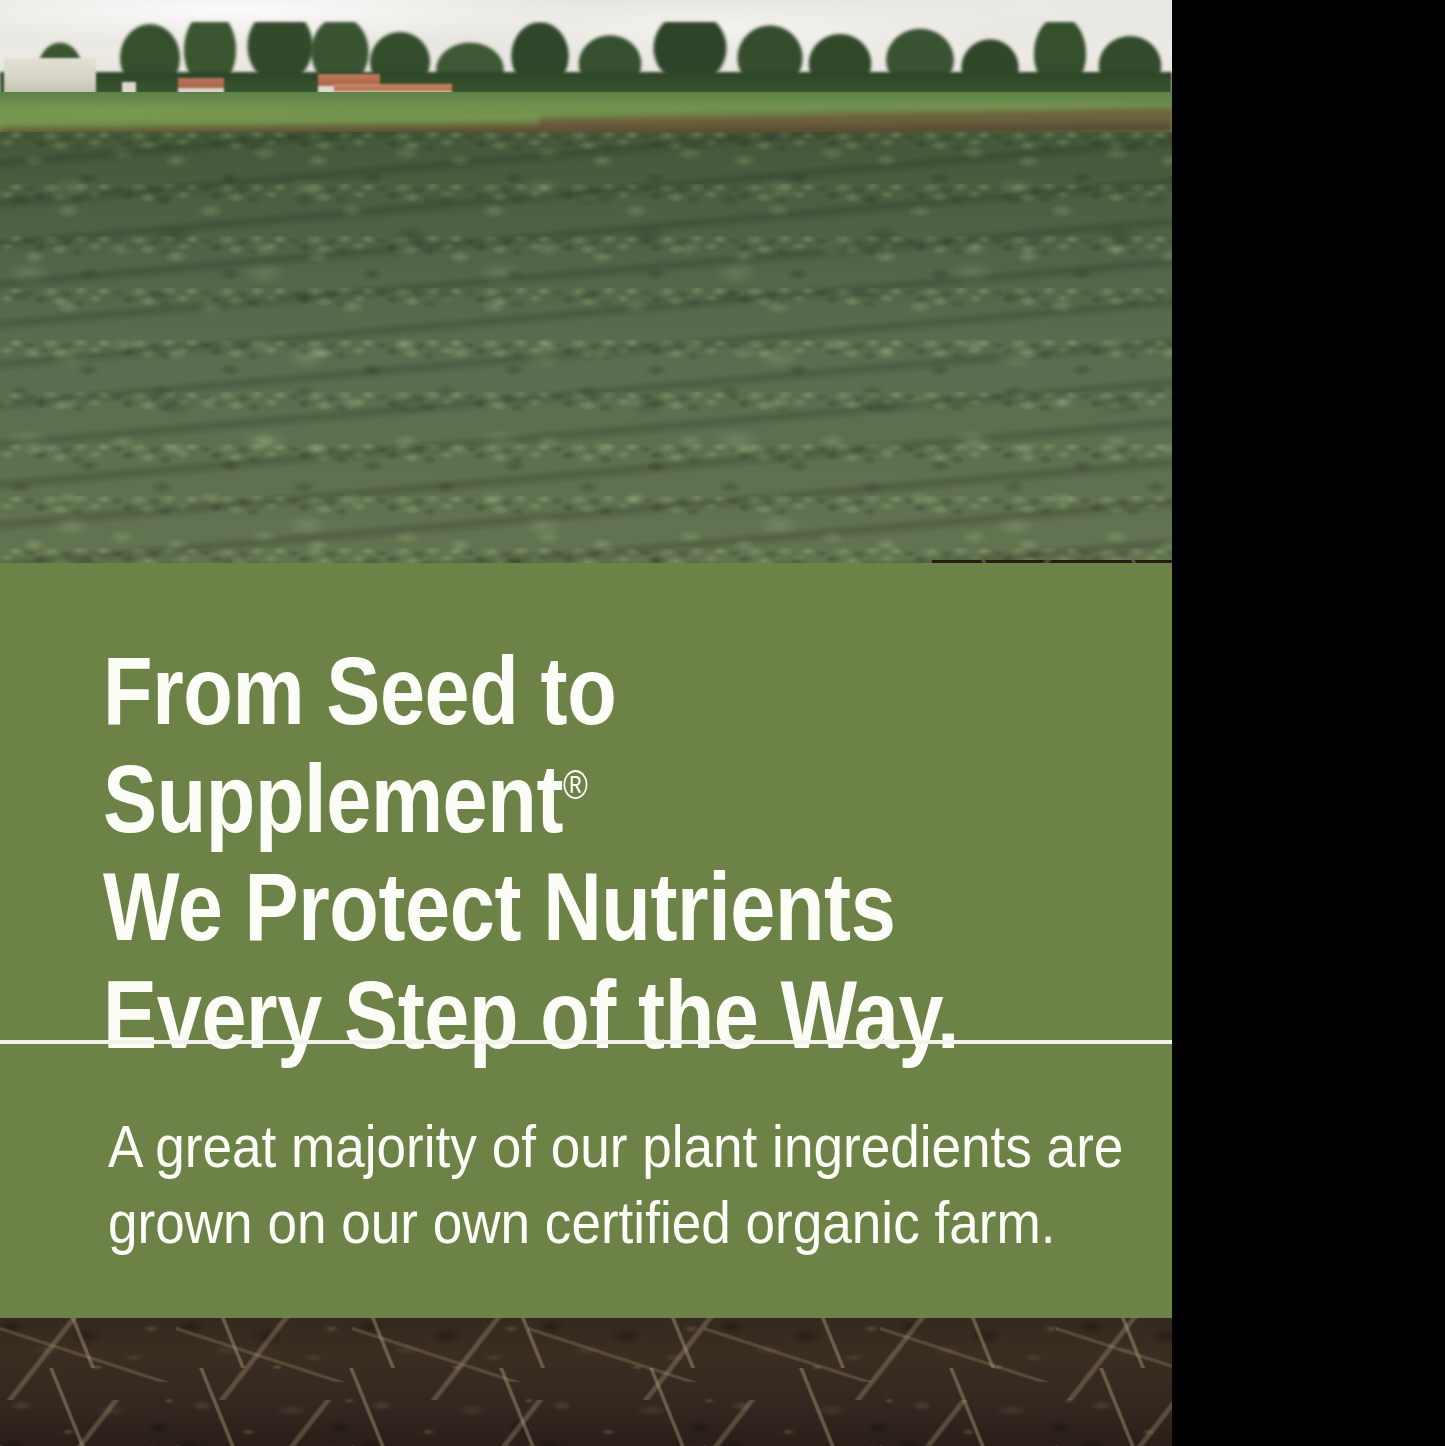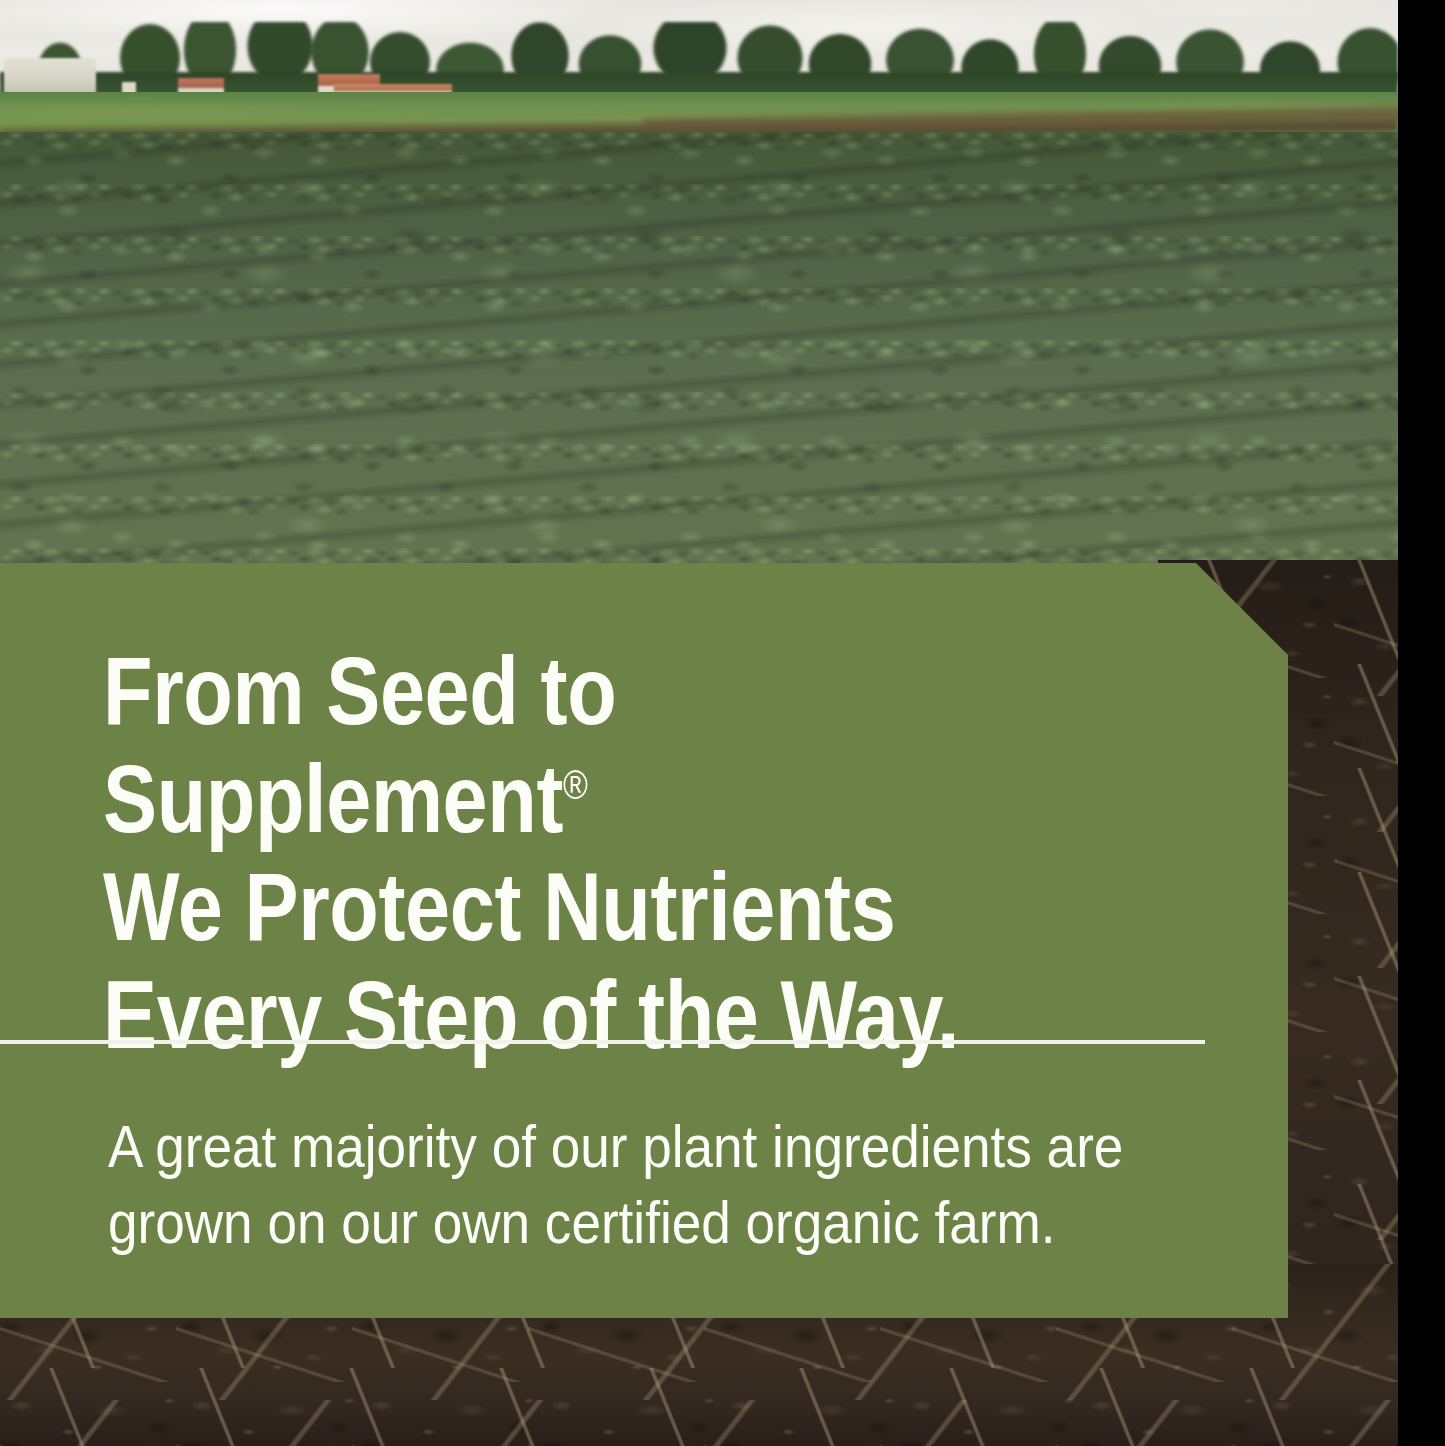--- a/index.html
+++ b/index.html
@@ -6,21 +6,21 @@
 
   html, body {
     width:1445px; height:1446px;
     overflow:hidden;
     background:#000;
     font-family:"Liberation Sans", sans-serif;
   }
 
   #stage {
     position:relative;
-    width:1398px;
+    width:1172px;
     height:1446px;
     overflow:hidden;
   }
 
   
   .photo {
     position:absolute;
     inset:0;
     background:#3a3026;
     overflow:hidden;

